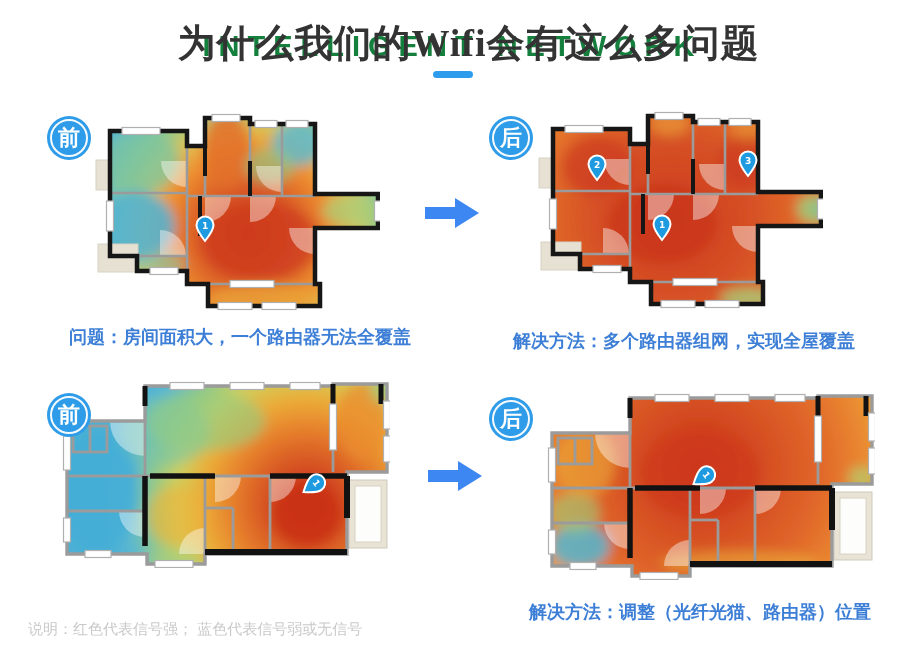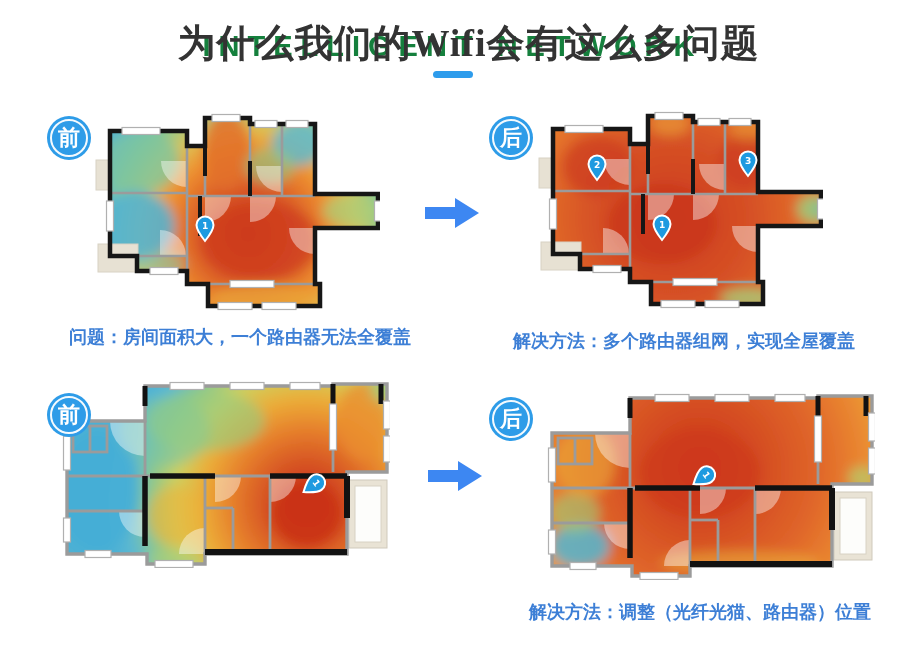--- a/index.html
+++ b/index.html
@@ -293,14 +293,15 @@
       <use href="#structureB"></use>
       <g transform="translate(165,88) rotate(55)">
         <use href="#pinShape"></use>
         <text class="pin-n" y="1.5">1</text>
       </g>
     </svg>
   </div>
 
   <div class="caption" style="left:490px;top:600px;width:420px;">解决方法：调整（光纤光猫、路由器）位置</div>
 
+  <div class="footnote">说明：红色代表信号强； 蓝色代表信号弱或无信号</div>
 
 </div>
 
 </body></html>

